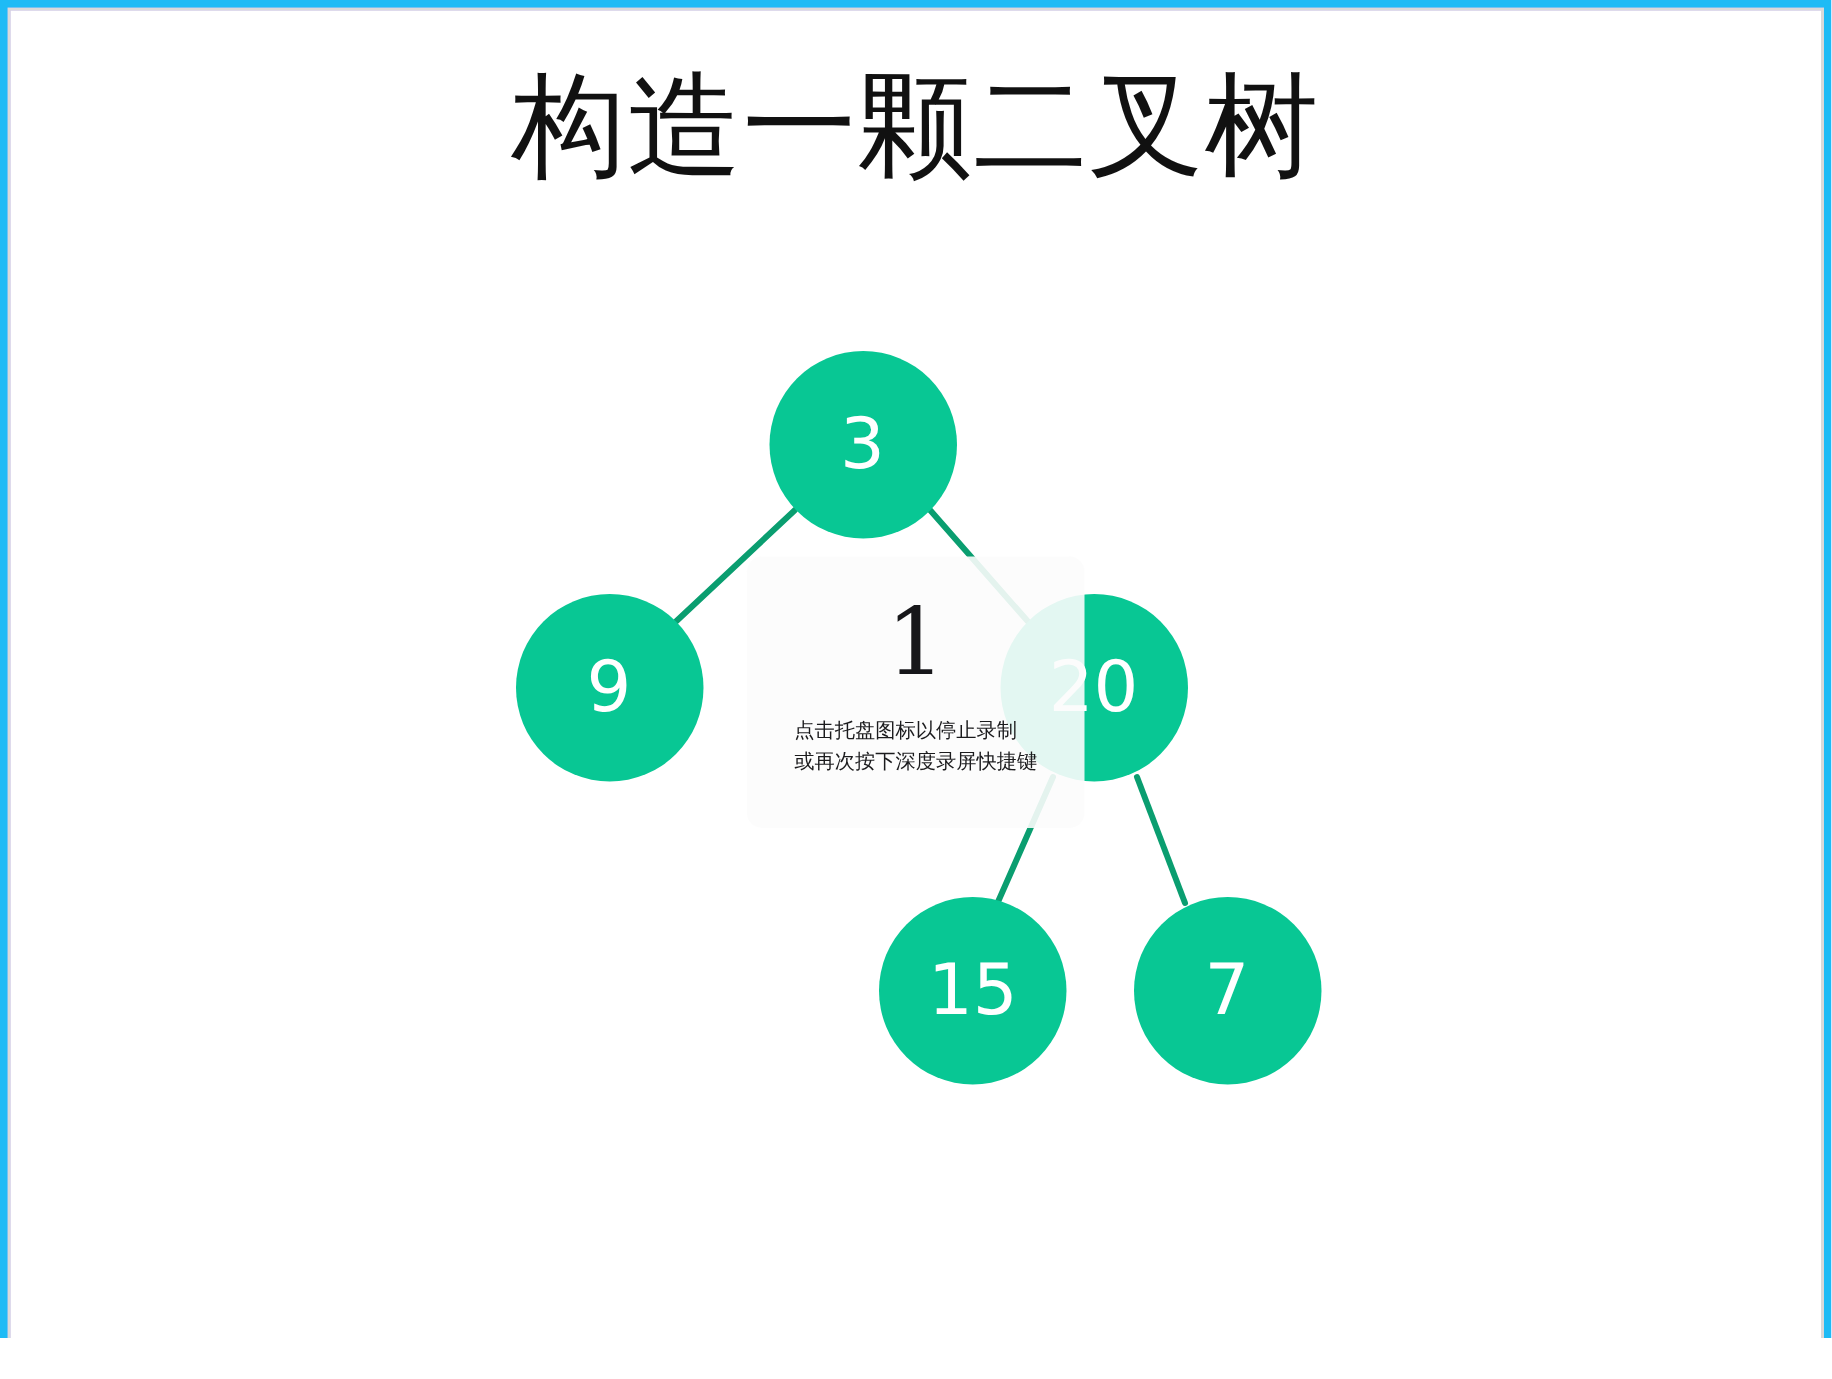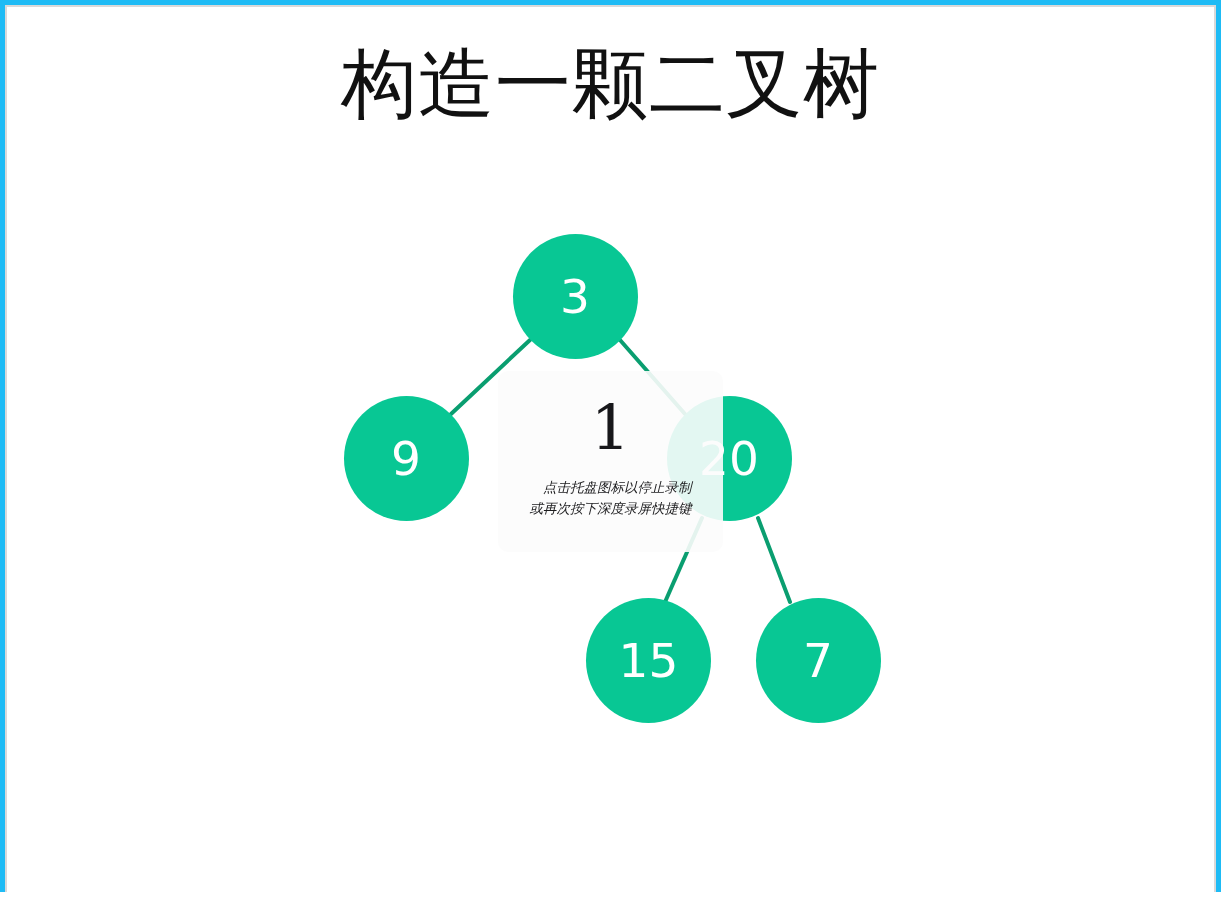--- a/index.html
+++ b/index.html
@@ -119,27 +119,26 @@
   }
   .rec-count {
     font-size: 62px;
     line-height: 70px;
     color: #17171a;
     font-weight: 300;
     font-family: "DejaVu Serif", "Liberation Serif", serif;
   }
   .rec-hint {
     margin-top: 14px;
-    text-align: right;
+    text-align: left;
     font-size: 13.5px;
     line-height: 21px;
     color: #1b1b1d;
     font-family: "DejaVu Sans", "Liberation Sans", sans-serif;
     white-space: nowrap;
-    font-style: italic;
   }
 </style>
 </head>
 <body>
 
 <div id="screen">
 
   <div class="page-surface"></div>
 
   <div class="title">构造一颗二叉树</div>

